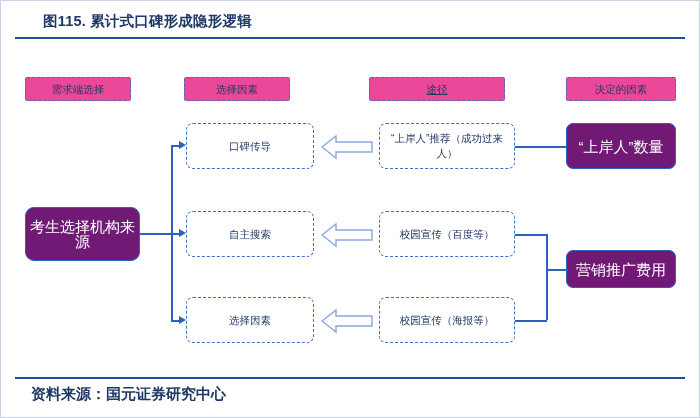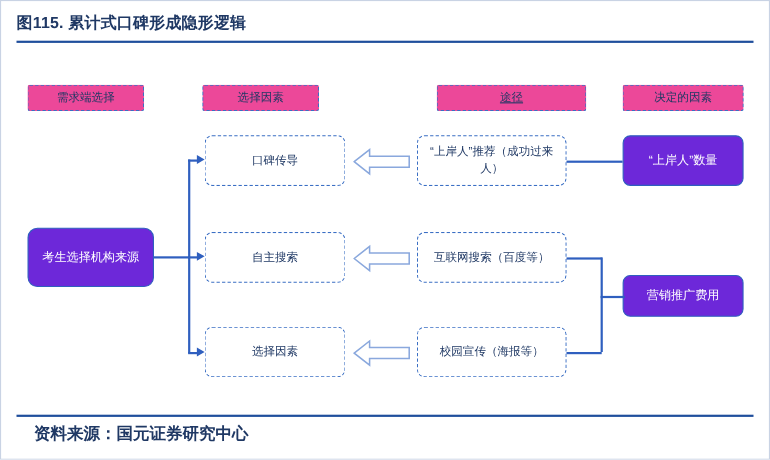--- a/index.html
+++ b/index.html
@@ -32,20 +32,21 @@
     display: flex;
     align-items: flex-start;
   }
   .title-text {
     font-size: 14.5px;
     font-weight: bold;
     color: #1f3864;
     letter-spacing: 0.2px;
     line-height: 20px;
     white-space: nowrap;
+    margin-left: 28px;
   }
   
   .footer-bar {
     position: absolute;
     left: 14px;
     right: 14px;
     bottom: 14px;
     height: 24px;
     border-top: 2px solid #1f4e9c;
   }
@@ -87,25 +88,25 @@
     color: #1f3864;
   }
   
   .dashed-box {
     border: 1.4px dashed #3b6fc4;
     border-radius: 7px;
     background: #ffffff;
   }
   
   .filled-box {
-    background: #6d28d9;
+    background: #701a75;
     border: 1px solid #2f5fbf;
     border-radius: 9px;
     color: #ffffff;
-    font-size: 11px;
+    font-size: 15px;
   }
   .filled-box.small-radius {
     border-radius: 7px;
   }
   
   .line {
     position: absolute;
     background: #2f5fbf;
   }
   .line.h { height: 1.5px; }
@@ -139,21 +140,21 @@
   <div class="canvas">
 
     <div class="node pill" style="left:24px; top:38px; width:106px; height:24px;">
       <span>需求端选择</span>
     </div>
 
     <div class="node pill" style="left:183px; top:38px; width:106px; height:24px;">
       <span>选择因素</span>
     </div>
 
-    <div class="node pill" style="left:396px; top:38px; width:136px; height:24px;text-decoration:underline;">
+    <div class="node pill" style="left:368px; top:38px; width:136px; height:24px;text-decoration:underline;">
       <span>途径</span>
     </div>
 
     <div class="node pill" style="left:565px; top:38px; width:110px; height:24px;">
       <span>决定的因素</span>
     </div>
 
     <div class="node filled-box" style="left:24px; top:168px; width:115px; height:54px;justify-content:center;">
       <span>考生选择机构来源</span>
     </div>
@@ -168,21 +169,21 @@
 
     <div class="node dashed-box" style="left:185px; top:258px; width:128px; height:46px;">
       <span>选择因素</span>
     </div>
 
     <div class="node dashed-box" style="left:378px; top:84px; width:136px; height:46px;">
       <span>“上岸人”推荐（成功过来人）</span>
     </div>
 
     <div class="node dashed-box" style="left:378px; top:172px; width:136px; height:46px;">
-      <span>互联网搜索（百度等）</span>
+      <span>校园宣传（百度等）</span>
     </div>
 
     <div class="node dashed-box" style="left:378px; top:258px; width:136px; height:46px;">
       <span>校园宣传（海报等）</span>
     </div>
 
     <div class="node filled-box small-radius" style="left:565px; top:84px; width:110px; height:46px;">
       <span>“上岸人”数量</span>
     </div>
 

